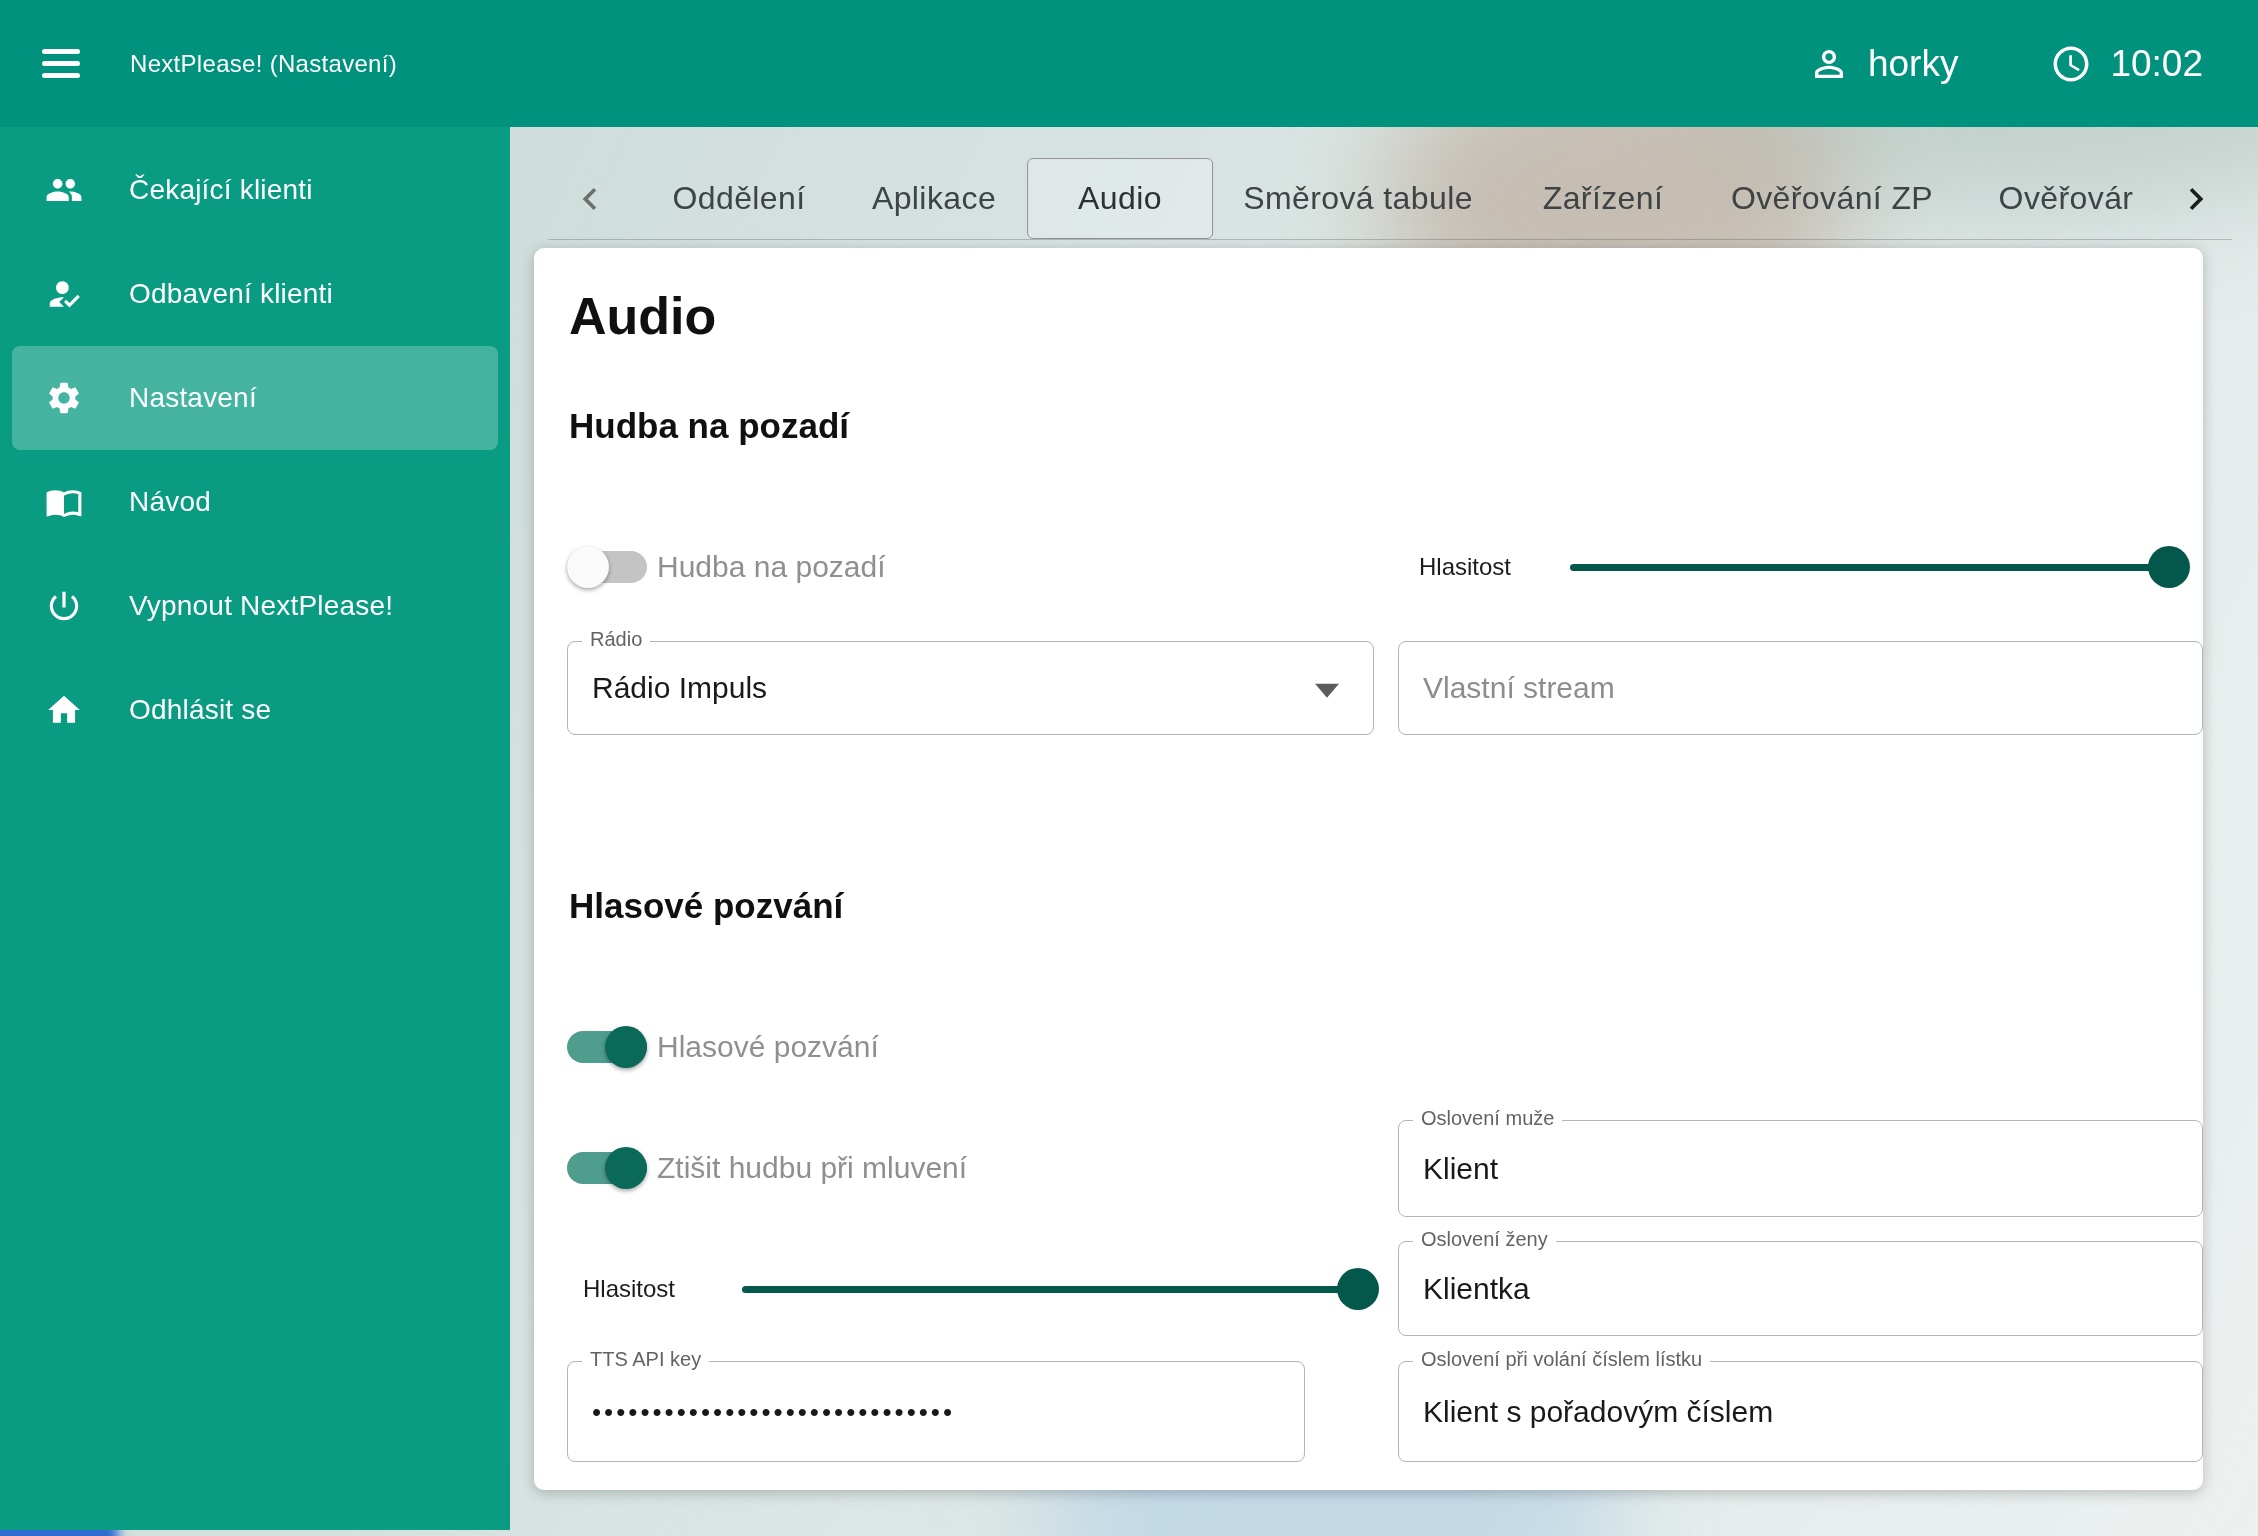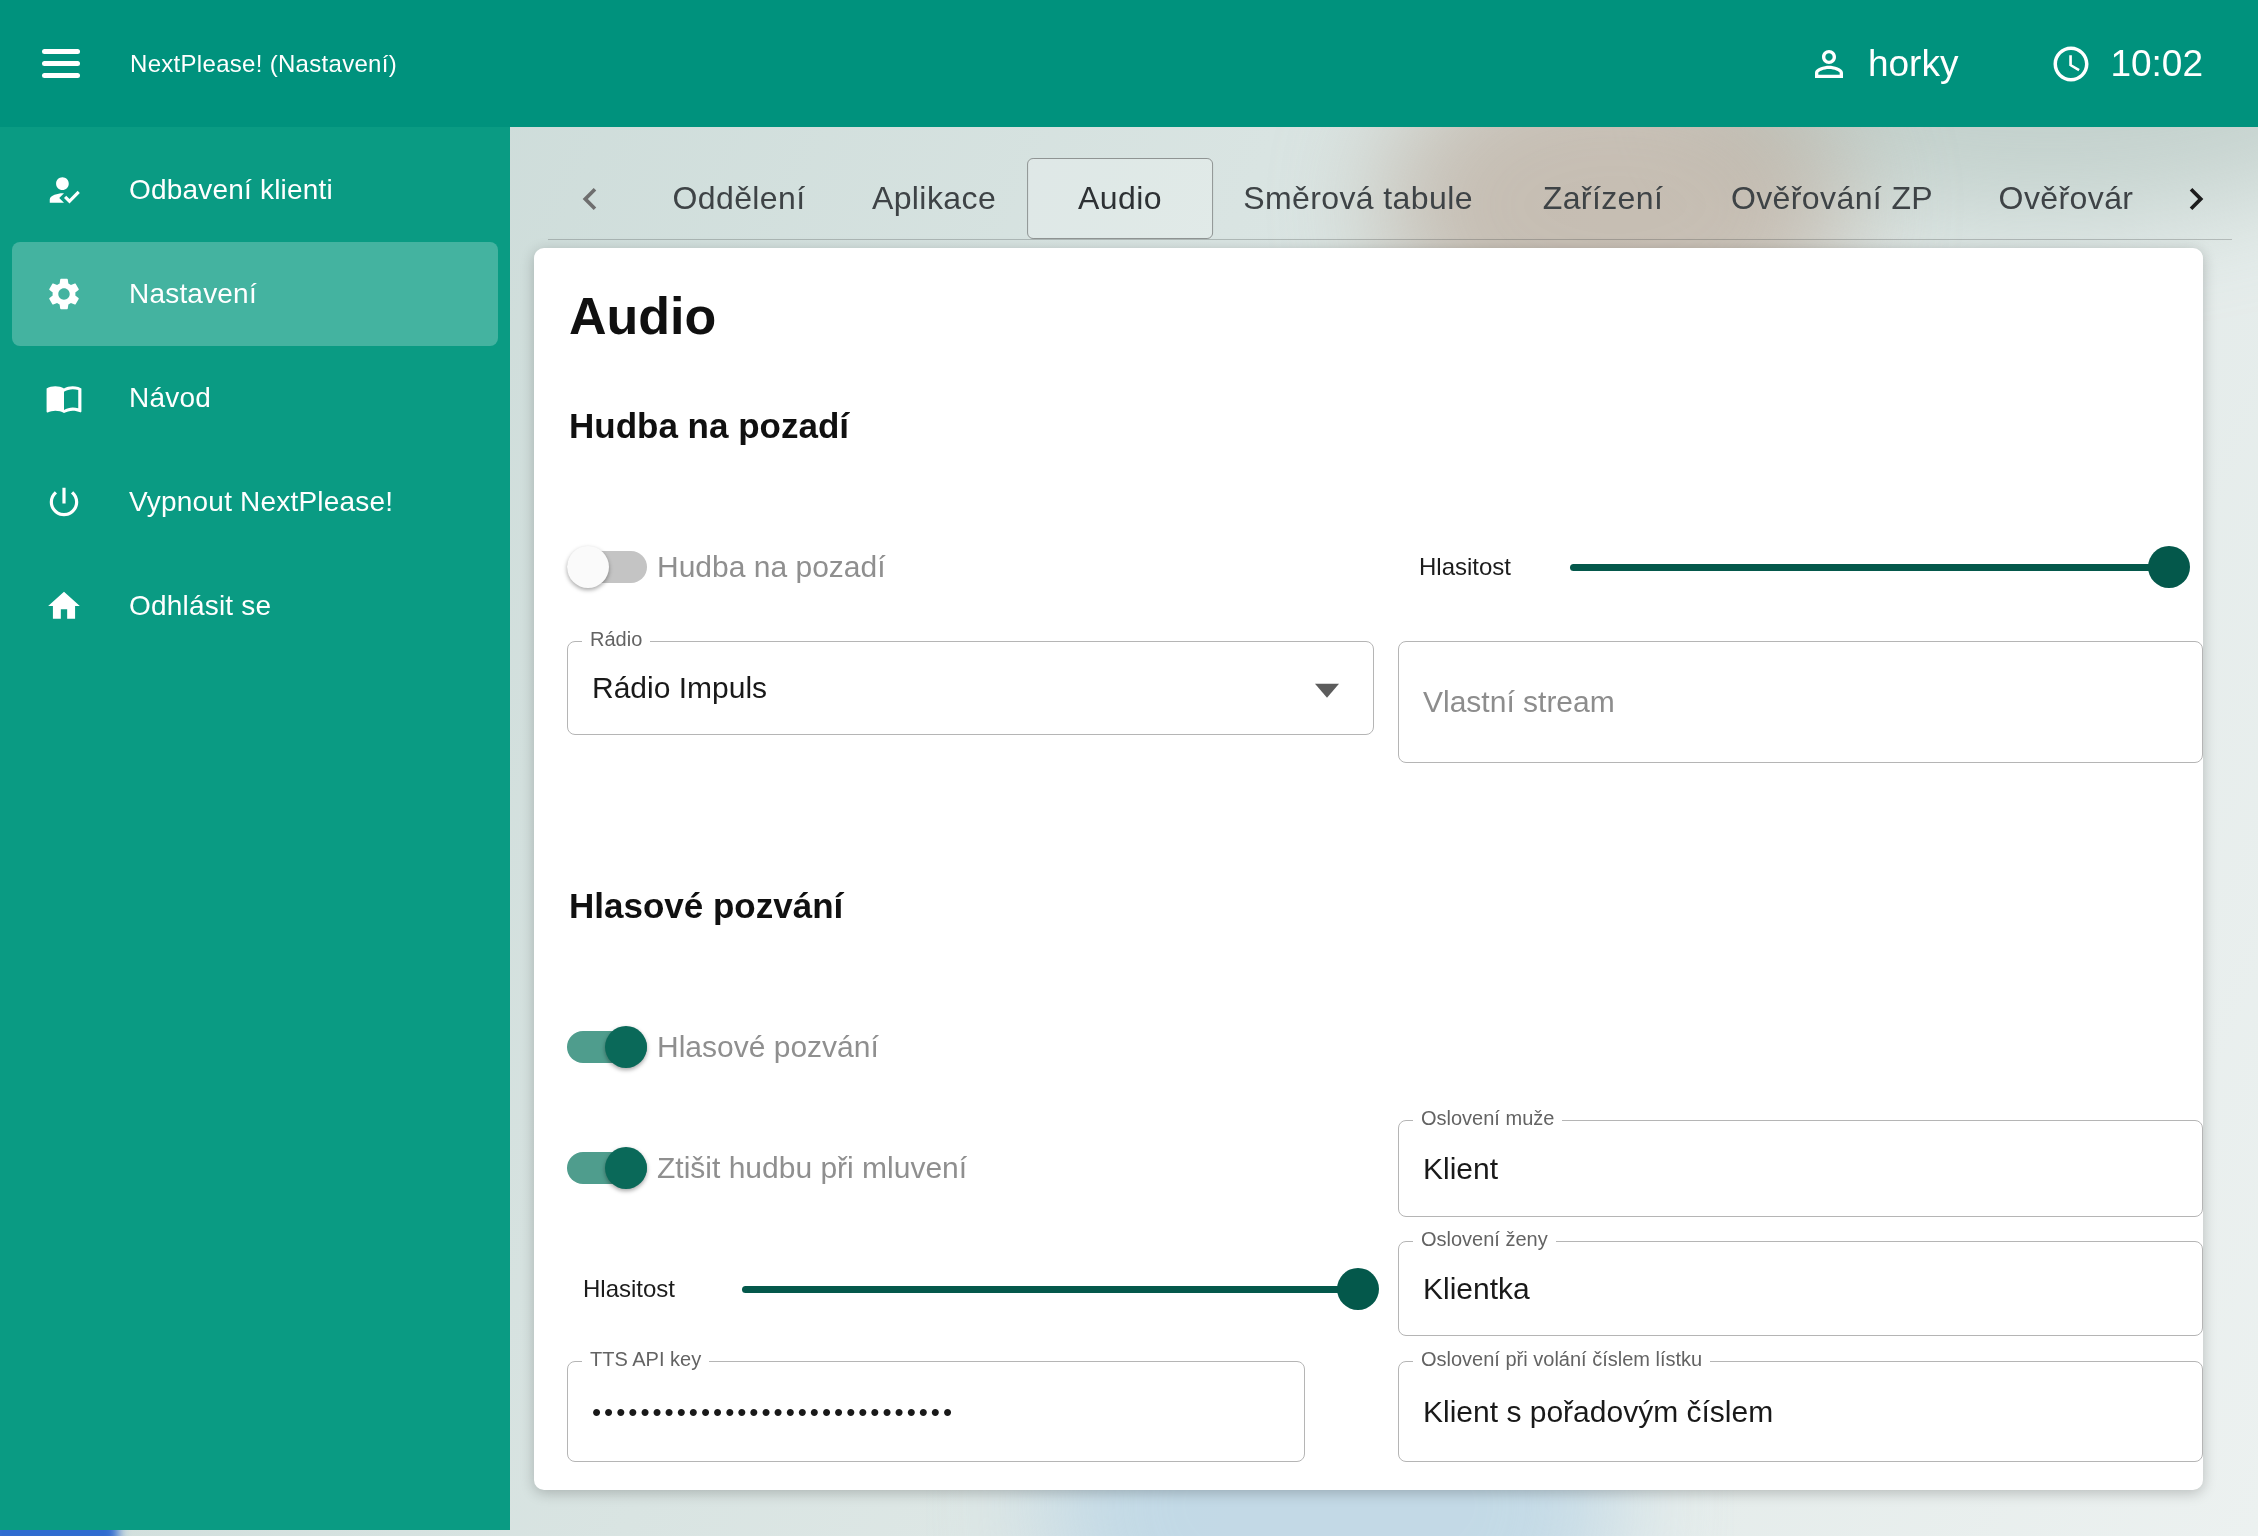--- a/index.html
+++ b/index.html
@@ -89,21 +89,21 @@
   
   .slider { position:absolute; height:44px; cursor:pointer; }
   .sl1 { left:1036px; top:297px; width:616px; }
   .sl2 { left:208px; top:1019px; width:633px; }
   .strack { position:absolute; left:0; right:0; top:19px; height:7px; border-radius:4px; background:#04584b; }
   .sthumb { position:absolute; right:-4px; top:1px; width:42px; height:42px; border-radius:50%; background:#04584b; }
 
   
   .field { position:absolute; border:1px solid #b5b5b5; border-radius:8px; background:#fff; box-sizing:border-box; }
   .fradio  { left:33px;  top:393px;  width:807px; height:94px; }
-  .fstream { left:864px; top:393px;  width:805px; height:122px;padding-left:9px; }
+  .fstream { left:864px; top:393px;  width:805px; height:94px;padding-left:9px; }
   .ftts    { left:33px;  top:1113px; width:738px; height:101px; }
   .fmethod { left:864px; top:753px;  width:805px; height:96px; }
   .fmale   { left:864px; top:872px;  width:805px; height:97px; }
   .ffemale { left:864px; top:993px;  width:805px; height:95px; }
   .fnumber { left:864px; top:1113px; width:805px; height:101px; }
   .flabel { position:absolute; top:-14px; left:14px; background:#fff; padding:0 8px; font-size:20px;
     color:#636363; white-space:nowrap; }
   .fvalue { position:absolute; left:24px; top:50%; transform:translateY(-50%); font-size:30px;
     color:#191919; white-space:nowrap; }
   .inlabel { position:absolute; left:24px; top:50%; transform:translateY(-50%); font-size:30px; color:#8d8d8d; }
@@ -140,20 +140,26 @@
             <path d="M11.99 2C6.47 2 2 6.48 2 12s4.47 10 9.99 10C17.52 22 22 17.52 22 12S17.52 2 11.99 2zM12 20c-4.42 0-8-3.58-8-8s3.58-8 8-8 8 3.58 8 8-3.58 8-8 8zm.5-13H11v6l5.25 3.15.75-1.23-4.5-2.67z"></path>
           </svg>
         <span>10:02</span>
       </div>
     </div>
   </header>
 
   <nav class="sidebar">
     <div class="sitem">
       <svg class="sicon" viewBox="0 0 24 24">
+          <path d="M16 11c1.66 0 2.99-1.34 2.99-3S17.66 5 16 5c-1.66 0-3 1.34-3 3s1.34 3 3 3zm-8 0c1.66 0 2.99-1.34 2.99-3S9.66 5 8 5C6.34 5 5 6.34 5 8s1.34 3 3 3zm0 2c-2.33 0-7 1.17-7 3.5V19h14v-2.5c0-2.33-4.67-3.5-7-3.5zm8 0c-.29 0-.62.02-.97.05 1.16.84 1.97 1.97 1.97 3.45V19h6v-2.5c0-2.33-4.67-3.5-7-3.5z"></path>
+        </svg>
+      <span class="slabel">Čekající klienti</span>
+    </div>
+    <div class="sitem">
+      <svg class="sicon" viewBox="0 0 24 24">
           <path d="M9 17l3-2.94c-.39-.04-.68-.06-1-.06-2.67 0-8 1.34-8 4v2h9l-3-3zm2-5c2.21 0 4-1.79 4-4s-1.79-4-4-4-4 1.79-4 4 1.79 4 4 4zm4.47 8.5L12 17l1.4-1.41 2.07 2.08 5.13-5.17 1.4 1.41z"></path>
         </svg>
       <span class="slabel">Odbavení klienti</span>
     </div>
     <div class="sitem selected">
       <svg class="sicon" viewBox="0 0 24 24">
           <path d="M19.14 12.94c.04-.3.06-.61.06-.94 0-.32-.02-.64-.07-.94l2.03-1.58c.18-.14.23-.41.12-.61l-1.92-3.32c-.12-.22-.37-.29-.59-.22l-2.39.96c-.5-.38-1.03-.7-1.62-.94l-.36-2.54c-.04-.24-.24-.41-.48-.41h-3.84c-.24 0-.43.17-.47.41l-.36 2.54c-.59.24-1.13.57-1.62.94l-2.39-.96c-.22-.08-.47 0-.59.22L2.74 8.87c-.12.21-.08.47.12.61l2.03 1.58c-.05.3-.09.63-.09.94s.02.64.07.94l-2.03 1.58c-.18.14-.23.41-.12.61l1.92 3.32c.12.22.37.29.59.22l2.39-.96c.5.38 1.03.7 1.62.94l.36 2.54c.05.24.24.41.48.41h3.84c.24 0 .44-.17.47-.41l.36-2.54c.59-.24 1.13-.56 1.62-.94l2.39.96c.22.08.47 0 .59-.22l1.92-3.32c.12-.22.07-.47-.12-.61l-2.01-1.58zM12 15.6c-1.98 0-3.6-1.62-3.6-3.6s1.62-3.6 3.6-3.6 3.6 1.62 3.6 3.6-1.62 3.6-3.6 3.6z"></path>
         </svg>
       <span class="slabel">Nastavení</span>
     </div>

